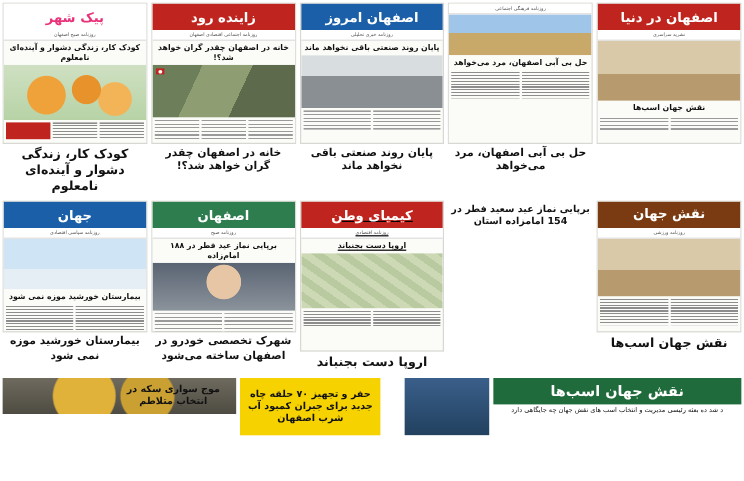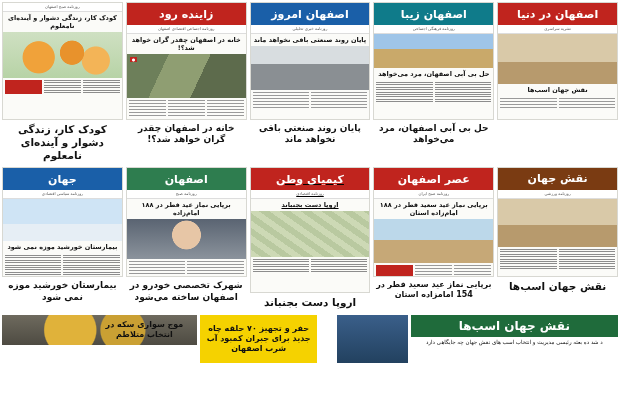--- a/index.html
+++ b/index.html
@@ -149,20 +149,21 @@
 </style>
 </head>
 <body>
 
 <div id="page">
 
   <div class="row" style="padding:2px 2px 0 2px;">
 
     <div class="cell">
       <div class="paper" style="height:118px;">
+        <div class="masthead light" style="color:#e8337a;">پیک شهر</div>
         <div class="mh-sub">روزنامه صبح اصفهان</div>
         <div class="headline">کودک کار، زندگی دشوار و آینده‌ای نامعلوم</div>
         <div class="photo" style="height:46px;">
           <div class="pic fruit"></div>
         </div>
         <div class="cols">
           <div class="col linefill dense" style="height:14px;"></div>
           <div class="col linefill dense" style="height:14px;"></div>
           <div class="col redblock" style="height:14px;"></div>
         </div>
@@ -199,21 +200,20 @@
         <div class="cols">
           <div class="col linefill" style="height:16px;"></div>
           <div class="col linefill" style="height:16px;"></div>
         </div>
       </div>
       <div class="caption cap-md">پایان روند صنعتی باقی نخواهد ماند</div>
     </div>
 
     <div class="cell">
       <div class="paper" style="height:118px;">
-        <div class="masthead tealbar">اصفهان زیبا</div>
         <div class="mh-sub">روزنامه فرهنگی اجتماعی</div>
         <div class="photo" style="height:34px;">
           <div class="pic city"></div>
         </div>
         <div class="headline">حل بی آبی اصفهان، مرد می‌خواهد</div>
         <div class="cols">
           <div class="col linefill dense" style="height:22px;"></div>
           <div class="col linefill dense" style="height:22px;"></div>
         </div>
       </div>
@@ -281,33 +281,20 @@
         </div>
         <div class="cols">
           <div class="col linefill dense" style="height:14px;"></div>
           <div class="col linefill dense" style="height:14px;"></div>
         </div>
       </div>
       <div class="caption cap-lg">اروپا دست بجنباند</div>
     </div>
 
     <div class="cell">
-      <div class="paper" style="height:110px;">
-        <div class="masthead redbar">عصر اصفهان</div>
-        <div class="mh-sub">روزنامه صبح ایران</div>
-        <div class="headline">برپایی نماز عید سعید فطر در ۱۸۸ امام‌زاده استان</div>
-        <div class="photo" style="height:44px;">
-          <div class="pic fort"></div>
-        </div>
-        <div class="cols">
-          <div class="col linefill" style="height:16px;"></div>
-          <div class="col linefill" style="height:16px;"></div>
-          <div class="col redblock" style="height:16px;"></div>
-        </div>
-      </div>
       <div class="caption cap-sm">برپایی نماز عید سعید فطر در 154 امامزاده استان</div>
     </div>
 
     <div class="cell">
       <div class="paper" style="height:110px;">
         <div class="masthead brownband" style="height:22px;line-height:22px;font-size:11px;">نقش جهان</div>
         <div class="mh-sub">روزنامه ورزشی</div>
         <div class="photo" style="height:48px;">
           <div class="pic horse"></div>
         </div>

